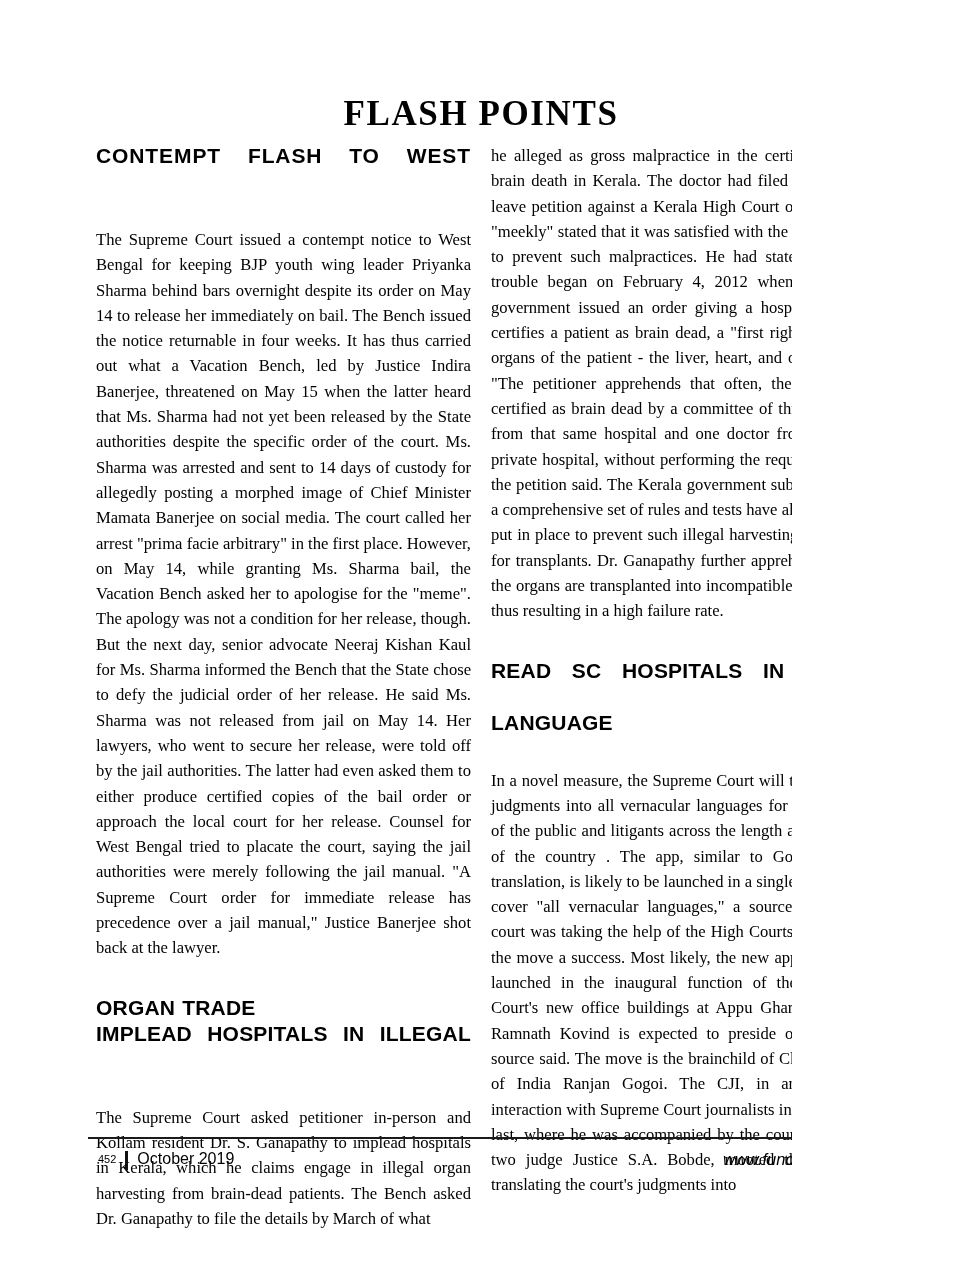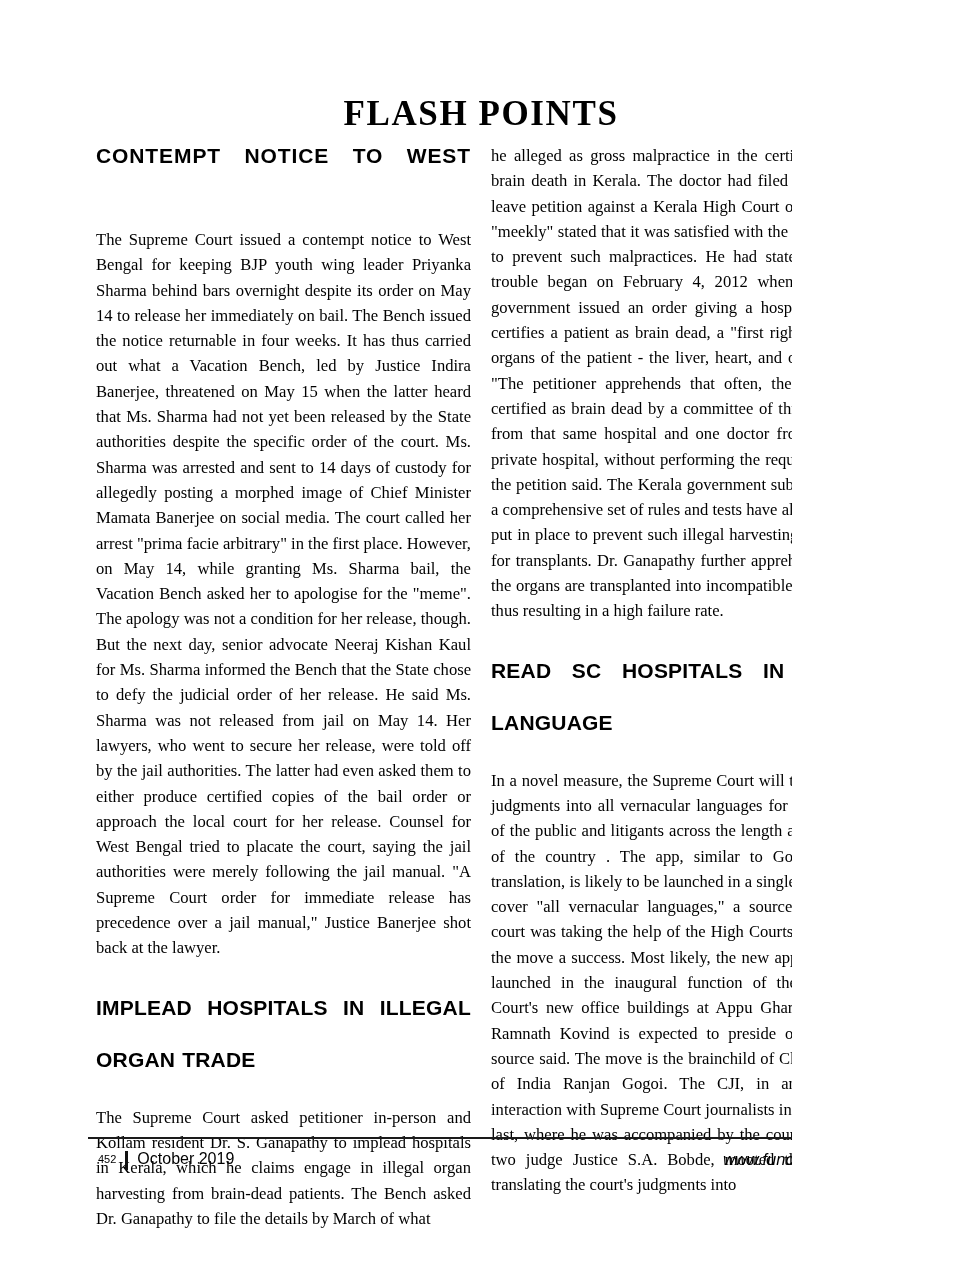--- a/index.html
+++ b/index.html
@@ -159,30 +159,30 @@
 
   <div class="masthead">
     <div class="masthead-title">FLASH POINTS</div>
   </div>
 
   <div class="columns">
 
     <div class="col col-left">
 
       <div class="section-heading">
-        <span class="ln stretch">CONTEMPT NOTICE TO WEST</span>
+        <span class="ln stretch">CONTEMPT FLASH TO WEST</span>
       </div>
 
       <p class="para">The Supreme Court issued a contempt notice to West Bengal for keeping BJP youth wing leader Priyanka Sharma behind bars overnight despite its order on May 14 to release her immediately on bail. The Bench issued the notice returnable in four weeks. It has thus carried out what a Vacation Bench, led by Justice Indira Banerjee, threatened on May 15 when the latter heard that Ms. Sharma had not yet been released by the State authorities despite the specific order of the court. Ms. Sharma was arrested and sent to 14 days of custody for allegedly posting a morphed image of Chief Minister Mamata Banerjee on social media. The court called her arrest "prima facie arbitrary" in the first place. However, on May 14, while granting Ms. Sharma bail, the Vacation Bench asked her to apologise for the "meme". The apology was not a condition for her release, though. But the next day, senior advocate Neeraj Kishan Kaul for Ms. Sharma informed the Bench that the State chose to defy the judicial order of her release. He said Ms. Sharma was not released from jail on May 14. Her lawyers, who went to secure her release, were told off by the jail authorities. The latter had even asked them to either produce certified copies of the bail order or approach the local court for her release. Counsel for West Bengal tried to placate the court, saying the jail authorities were merely following the jail manual. "A Supreme Court order for immediate release has precedence over a jail manual," Justice Banerjee shot back at the lawyer.</p>
 
       <div class="spacer-lg"></div>
 
       <div class="section-heading tight">
+        <span class="ln">ORGAN TRADE</span>
         <span class="ln stretch">IMPLEAD HOSPITALS IN ILLEGAL</span>
-        <span class="ln">ORGAN TRADE</span>
       </div>
 
       <p class="para">The Supreme Court asked petitioner in-person and Kollam resident Dr. S. Ganapathy to implead hospitals in Kerala, which he claims engage in illegal organ harvesting from brain-dead patients. The Bench asked Dr. Ganapathy to file the details by March of what</p>
     </div>
 
     <div class="col col-right">
 
       <p class="para">he alleged as gross malpractice in the certification of brain death in Kerala. The doctor had filed his special leave petition against a Kerala High Court order which "meekly" stated that it was satisfied with the steps taken to prevent such malpractices. He had stated that the trouble began on February 4, 2012 when the State government issued an order giving a hospital, which certifies a patient as brain dead, a "first right" to three organs of the patient - the liver, heart, and one kidney. "The petitioner apprehends that often, the patient is certified as brain dead by a committee of three doctors from that same hospital and one doctor from another private hospital, without performing the required tests." the petition said. The Kerala government submitted that a comprehensive set of rules and tests have already been put in place to prevent such illegal harvesting of organs for transplants. Dr. Ganapathy further apprehended that the organs are transplanted into incompatible recipients, thus resulting in a high failure rate.</p>
 
       <div class="spacer-lg"></div>

